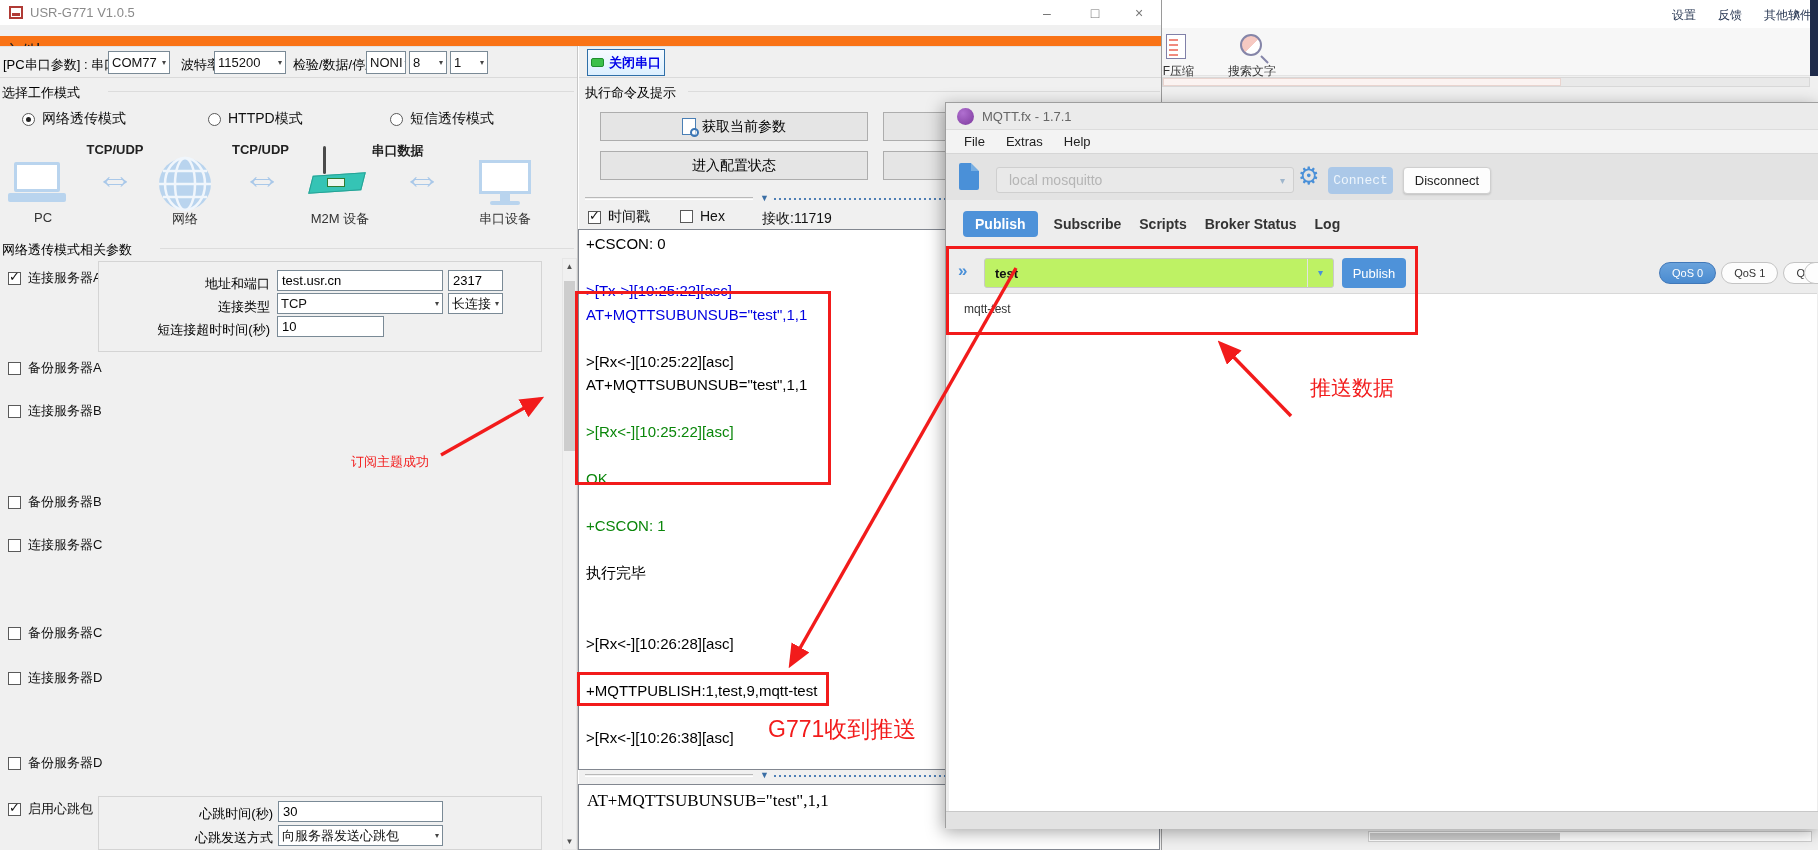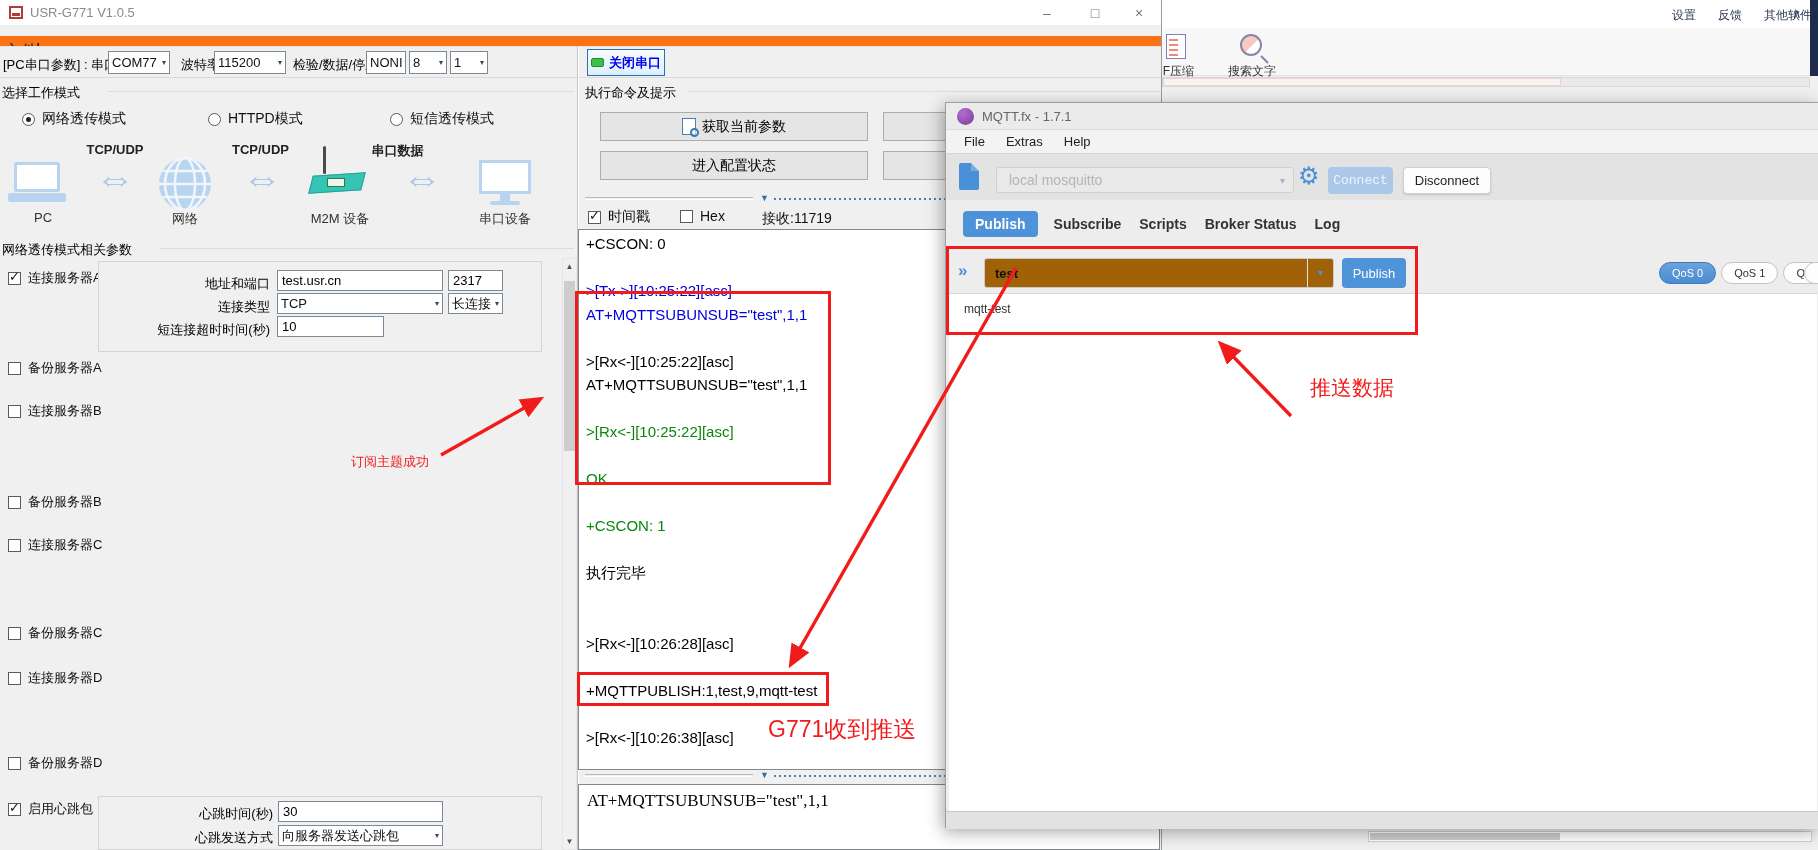--- a/index.html
+++ b/index.html
@@ -119,21 +119,21 @@
   .mq-profile{position:absolute;left:50px;top:13px;width:298px;height:26px;background:#e9e9e9;border:1px solid #cfcfcf;border-radius:3px;display:flex;align-items:center;padding:0 8px 0 12px;font-size:14px;color:#b5b5b5}
   .mq-profile .ar{margin-left:auto;color:#9fb6cc;font-size:10px}
   .mq-profile .ar::before{content:"▾"}
   .mq-gear{position:absolute;left:352px;top:8px;font-size:24px;color:#4a90d8;line-height:28px}
   .mq-connect{position:absolute;left:382px;top:13px;width:65px;height:27px;background:#abc8e8;border-radius:4px;border:none;color:#edf5fc;font-size:13px;font-family:Liberation Mono, monospace}
   .mq-disconnect{position:absolute;left:457px;top:13px;width:88px;height:27px;background:#fdfdfd;border-radius:4px;border:1px solid #cfcfcf;box-shadow:0 1px 2px rgba(0,0,0,.15);color:#222;font-size:13px;font-family:inherit}
   .mq-tabs{position:absolute;left:17px;top:108px;display:flex;gap:14px;align-items:center}
   .mq-tab{font-size:14px;font-weight:bold;color:#333;padding:5px 2px;white-space:nowrap}
   .mq-tab.r-true{background:#4e92d9;color:#fff;border-radius:4px;padding:5px 12px}
   .mq-chev{position:absolute;left:12px;top:158px;font-size:17px;font-weight:bold;color:#4a90d8}
-  .mq-topic{position:absolute;left:38px;top:155px;width:350px;height:30px;background:#a16207;border:1px solid #c9c9c9;border-radius:3px;display:flex;align-items:center;font-size:13px;color:#111}
+  .mq-topic{position:absolute;left:38px;top:155px;width:350px;height:30px;background:#bef264;border:1px solid #c9c9c9;border-radius:3px;display:flex;align-items:center;font-size:13px;color:#111}
   .mq-topic .txt{padding-left:10px;font-weight:bold}
   .mq-topic .ar{margin-left:auto;width:26px;text-align:center;color:#4a90d8;font-size:10px;border-left:1px solid #e2e2e2;line-height:28px}
   .mq-topic .ar::before{content:"▾"}
   .mq-pub{position:absolute;left:396px;top:155px;width:64px;height:30px;background:#4e92d9;border:none;border-radius:4px;color:#fff;font-size:13px;font-family:inherit}
   .mq-qos{position:absolute;left:713px;top:159px;display:flex;gap:5px}
   .qos-pill{height:22px;border-radius:11px;padding:0 12px;font-size:11px;line-height:21px;background:#fdfdfd;border:1px solid #c4c4c4;color:#333;white-space:nowrap}
   .qos-pill.r-true{background:linear-gradient(#6aa3dc,#4a8bd0);border-color:#4178b8;color:#fff}
   .qos-partial{width:44px}
   .mq-msgarea{position:absolute;left:3px;top:190px;width:868px;height:518px;background:#fff;border-top:1px solid #d8d8d8}
   .mq-msg{position:absolute;left:15px;top:8px;font-size:12px;color:#333}

